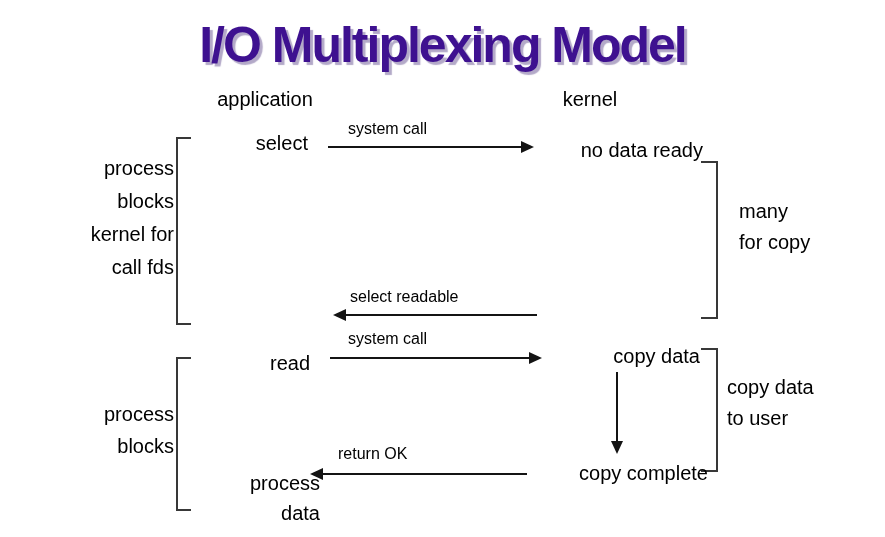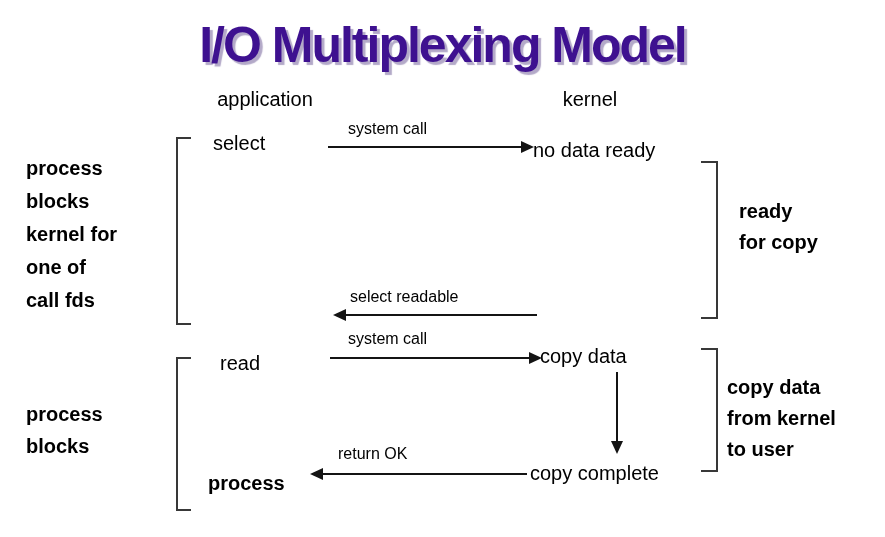--- a/index.html
+++ b/index.html
@@ -13,22 +13,22 @@
   [data-name="diagram-title"] {
     position:absolute; left:0; top:16px; width:885px; margin:0;
     text-align:center; font-size:50px; font-weight:bold; letter-spacing:-2px;
     color:#3e1190; text-shadow:3px 3px 1px #b3a9c8;
   }
   .col-header { position:absolute; top:88px; font-size:20px; font-weight:normal; text-align:center; }
   [data-name="column-header-application"] { left:180px; width:170px; }
   [data-name="column-header-kernel"]      { left:505px; width:170px; }
 
   
-  .note, .node { position:absolute; font-size:20px; text-align:left; }
-  .note span, .node span { display:block;font-weight:bold; }
+  .note, .node { position:absolute; font-size:20px; text-align:right; }
+  .note span, .node span { display:block; }
   [data-name="note-process-blocks-waiting"] { left:26px;  top:152px; width:148px; line-height:33px; }
   [data-name="note-process-blocks"]         { left:26px;  top:398px; width:148px; line-height:32px; }
   [data-name="note-wait-for-data"]          { left:739px; top:196px; width:120px; line-height:31px; text-align:left; }
   [data-name="note-copy-data-from-kernel"]  { left:727px; top:372px; width:140px; line-height:31px; text-align:left; }
 
   [data-name="node-select"]        { left:213px; top:132px; width:95px;  }
   [data-name="node-no-data-ready"] { left:533px; top:139px; width:170px; }
   [data-name="node-data-ready"]    { left:535px; top:308px; width:160px; }
   [data-name="node-read"]          { left:220px; top:352px; width:90px;  }
   [data-name="node-copy-data"]     { left:540px; top:345px; width:160px; }
@@ -70,47 +70,46 @@
 
   <h1 data-name="diagram-title">I/O Multiplexing Model</h1>
 
   <div class="col-header" data-name="column-header-application">application</div>
   <div class="col-header" data-name="column-header-kernel">kernel</div>
 
   <div class="note" data-name="note-process-blocks-waiting">
     <span data-name="note-line">process</span>
     <span data-name="note-line">blocks</span>
     <span data-name="note-line">kernel for</span>
-    <span data-name="note-line">one of</span>
     <span data-name="note-line">call fds</span>
   </div>
   <div class="note" data-name="note-process-blocks">
     <span data-name="note-line">process</span>
     <span data-name="note-line">blocks</span>
   </div>
 
   <div class="note" data-name="note-wait-for-data">
-    <span data-name="note-line">ready</span>
+    <span data-name="note-line">many</span>
     <span data-name="note-line">for copy</span>
   </div>
   <div class="note" data-name="note-copy-data-from-kernel">
     <span data-name="note-line">copy data</span>
-    <span data-name="note-line">from kernel</span>
     <span data-name="note-line">to user</span>
   </div>
 
   <div class="bracket left" data-name="bracket-select-blocking"></div>
   <div class="bracket left" data-name="bracket-read-blocking"></div>
   <div class="bracket right" data-name="bracket-wait-for-data"></div>
   <div class="bracket right" data-name="bracket-copy-to-user"></div>
 
   <div class="node" data-name="node-select">select</div>
   <div class="node" data-name="node-read">read</div>
   <div class="node" data-name="node-process-data">
     <span data-name="node-line">process</span>
+    <span data-name="node-line">data</span>
   </div>
 
   <div class="node" data-name="node-no-data-ready">no data ready</div>
   <div class="node" data-name="node-copy-data">copy data</div>
   <div class="node" data-name="node-copy-complete">copy complete</div>
 
   <div class="alabel" data-name="arrow-label-syscall-select">system call</div>
   <div class="hline" data-name="arrow-syscall-select-line"></div>
   <div class="head-r" data-name="arrowhead-right-icon" id="h1"></div>
 

